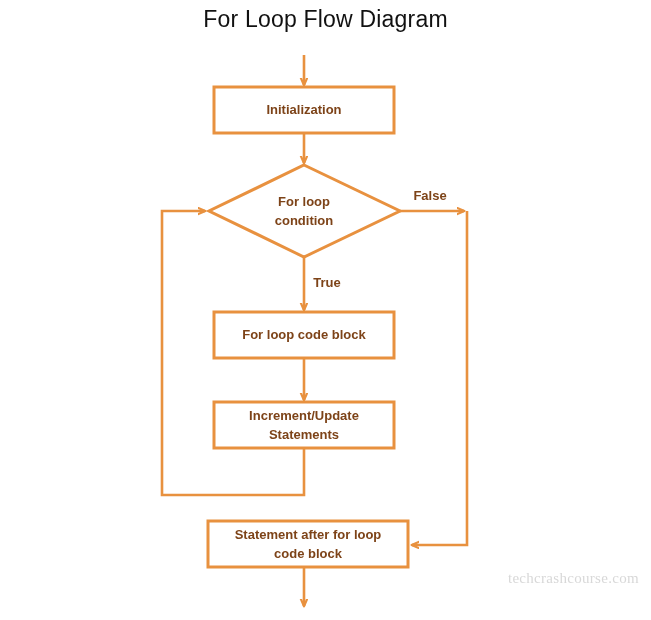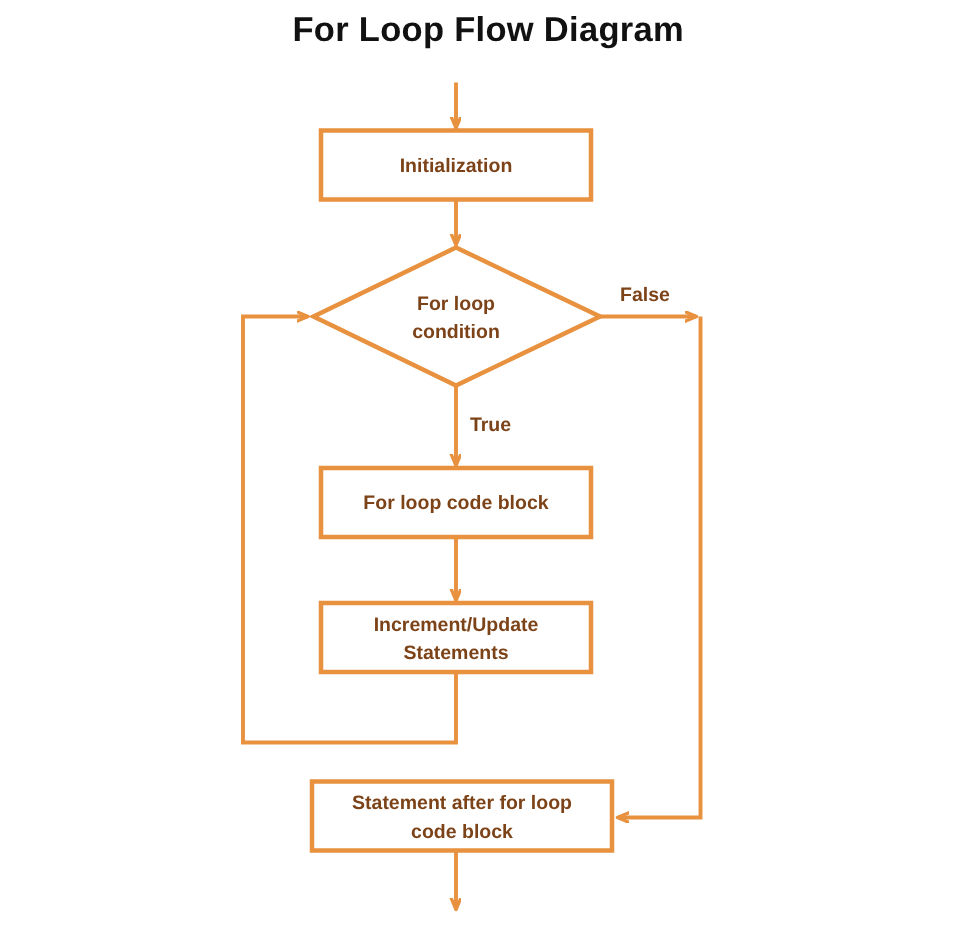--- a/index.html
+++ b/index.html
@@ -23,21 +23,21 @@
     height: 620px;
   }
   .page-title {
     position: absolute;
     left: 0;
     top: 6px;
     width: 651px;
     text-align: center;
     font-family: "Liberation Sans", sans-serif;
     font-size: 23px;
-    font-weight: bold;
+    font-weight: normal;
     color: #111111;
     letter-spacing: 0.2px;
   }
   svg.flow {
     position: absolute;
     left: 0;
     top: 0;
     width: 651px;
     height: 620px;
   }
@@ -125,14 +125,15 @@
     <rect class="shape-outline" x="208" y="521" width="200" height="46"></rect>
     <text class="node-text" x="308" y="536">Statement after for loop</text>
     <text class="node-text" x="308" y="555">code block</text>
 
     <text class="edge-label" x="430" y="197">False</text>
 
     <text class="edge-label" x="327" y="284">True</text>
 
   </svg>
 
+  <div class="watermark">techcrashcourse.com</div>
 
 </div>
 
 </body></html>

